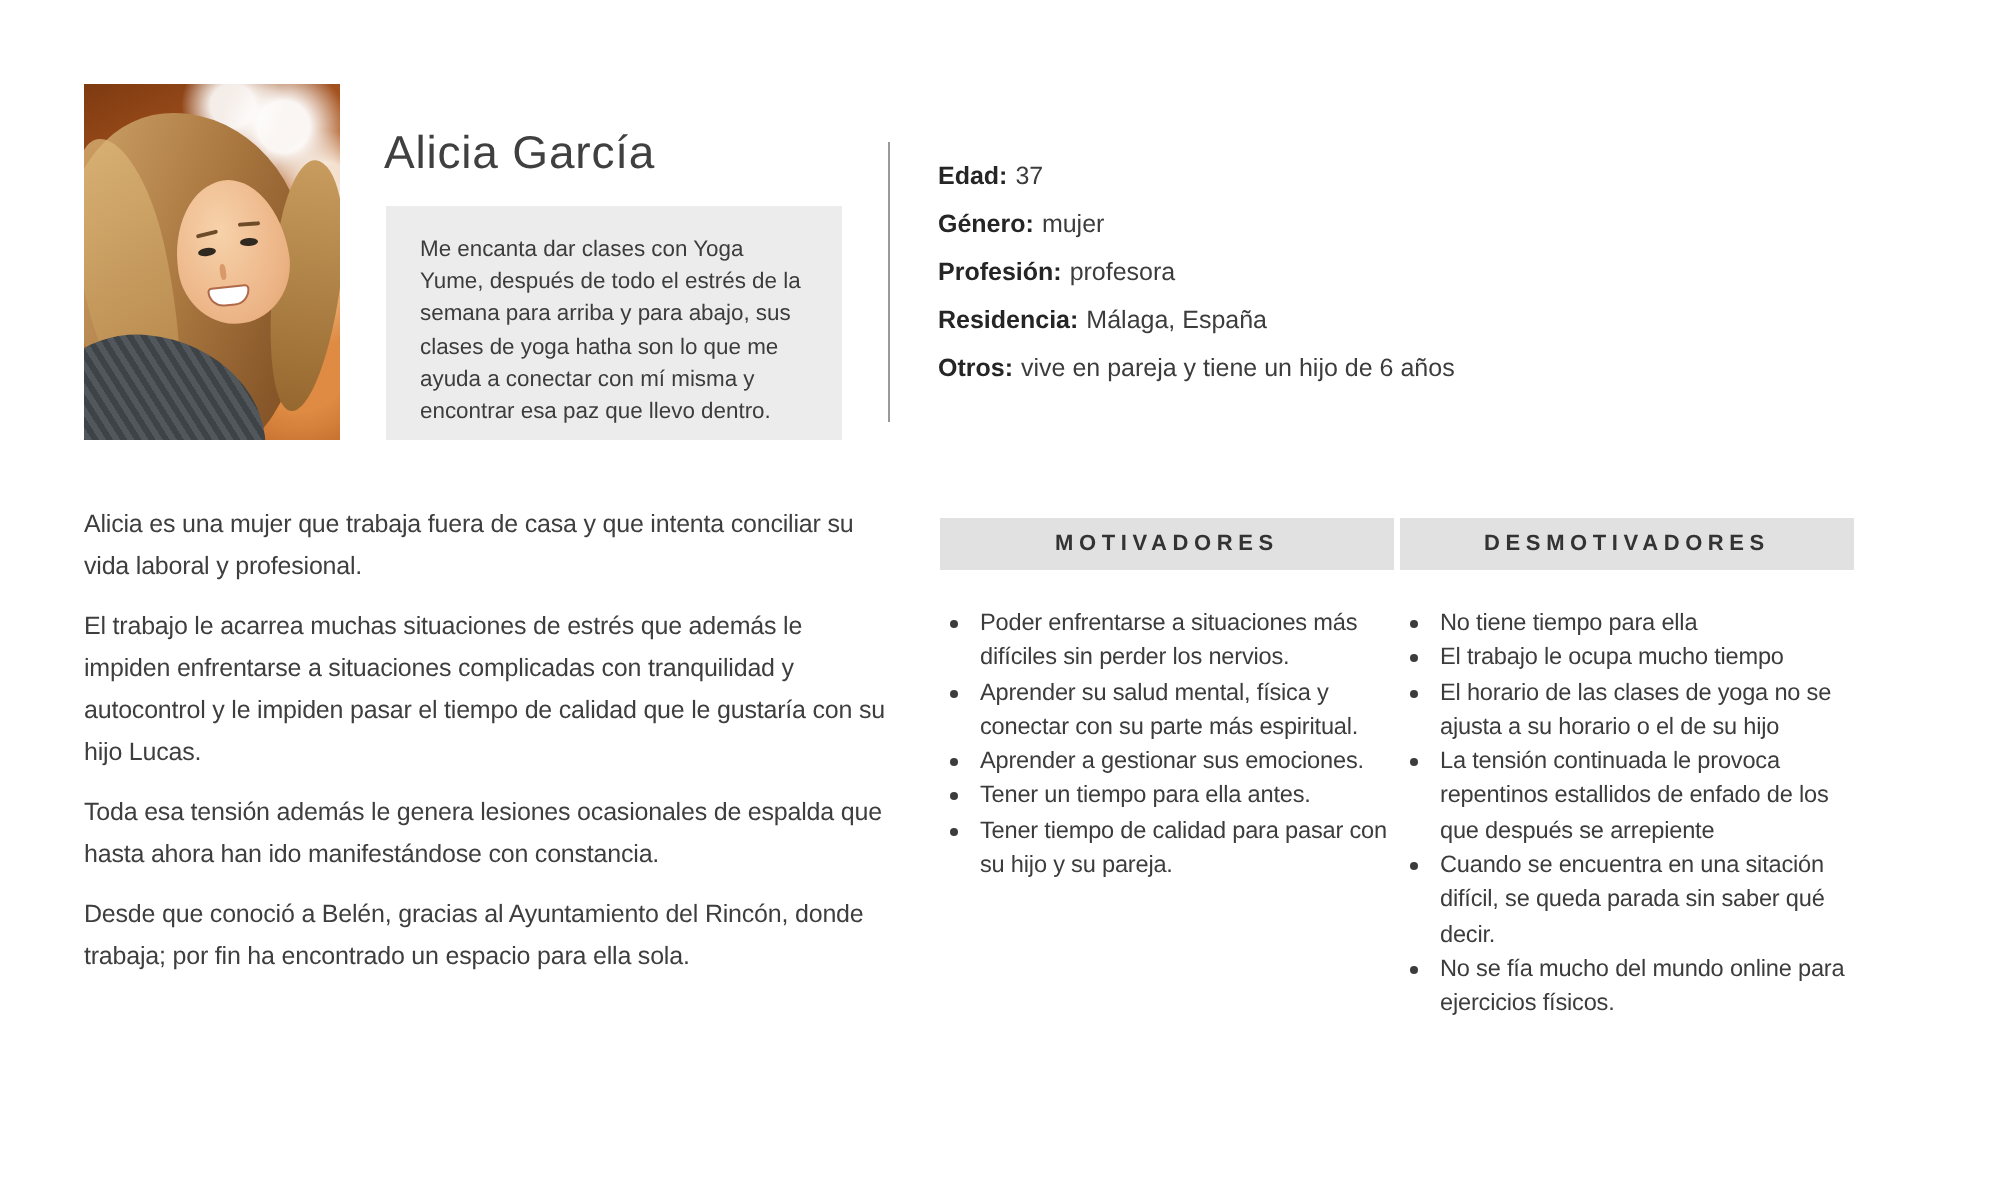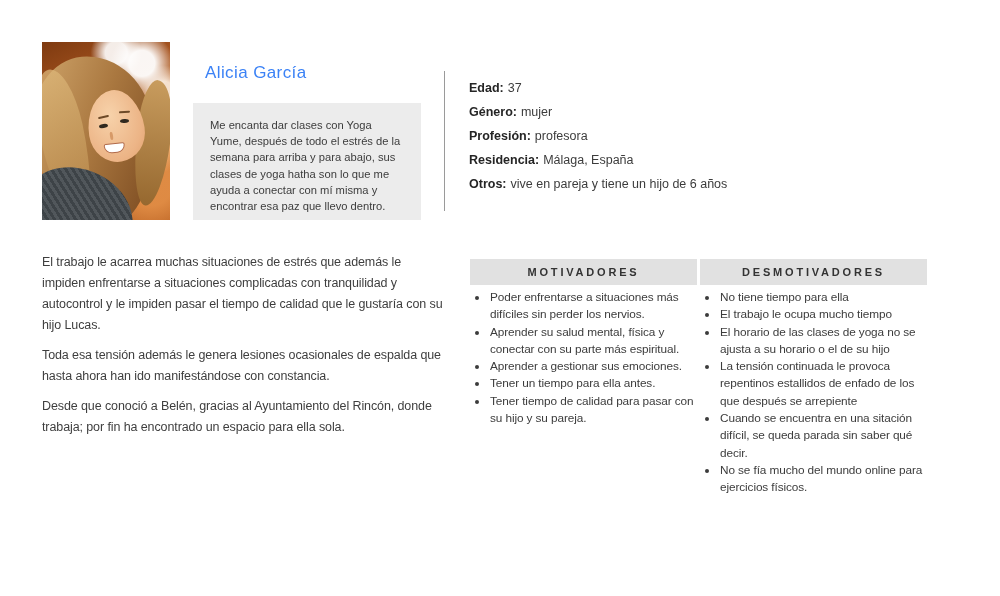--- a/index.html
+++ b/index.html
@@ -65,21 +65,21 @@
     background:#d79a68; border-radius:40%; transform:rotate(-8deg); }
   .smile {
     position:absolute; left:62px; top:101px; width:21px; height:10px;
     background:#ffffff; border:1px solid #b06a4a;
     border-radius:3px 3px 11px 11px; transform:rotate(-6deg);
   }
 
   
   .persona-name {
     position:absolute; left:192px; top:63px;
-    font-size:17px; font-weight:500; letter-spacing:.4px; color:#3b82f6;margin-left:13px;
+    font-size:23px; font-weight:500; letter-spacing:.4px; color:#404040;
   }
   .quote-box {
     position:absolute; left:193px; top:103px; width:228px; height:117px;
     background:#ececec; padding:14px 15px 0 17px;
     font-size:11.2px; line-height:16.2px; color:#3c3c3c;
   }
   .v-divider {
     position:absolute; left:444px; top:71px; width:1px; height:140px;
     background:#9a9a9a;
   }
@@ -93,21 +93,21 @@
 
   
   .col { position:absolute; top:259px; width:227px; }
   .col-motivators   { left:470px; }
   .col-demotivators { left:700px; }
   .col-header {
     width:227px; height:26px; background:#e1e1e1;
     display:flex; align-items:center; justify-content:center;
     font-size:11px; font-weight:700; letter-spacing:2.8px; color:#333333;
   }
-  .col ul { margin:4px 0 0 0; padding-left:19px; list-style:disc; }
+  .col ul { margin:18px 0 0 0; padding-left:19px; list-style:disc; }
   .col li {
     font-size:11.8px; line-height:17.3px; color:#3c3c3c;
     padding-left:1px; letter-spacing:-.1px;
   }
 </style>
 </head>
 <body>
 
 <div class="page">
 
@@ -143,20 +143,21 @@
     </div>
     <div class="detail-row">
       <span class="detail-label">Residencia:</span><span class="detail-value">Málaga, España</span>
     </div>
     <div class="detail-row">
       <span class="detail-label">Otros:</span><span class="detail-value">vive en pareja y tiene un hijo de 6 años</span>
     </div>
   </div>
 
   <div class="bio">
+    <p>Alicia es una mujer que trabaja fuera de casa y que intenta conciliar su vida laboral y profesional.</p>
     <p>El trabajo le acarrea muchas situaciones de estrés que además le impiden enfrentarse a situaciones complicadas con tranquilidad y autocontrol y le impiden pasar el tiempo de calidad que le gustaría con su hijo Lucas.</p>
     <p>Toda esa tensión además le genera lesiones ocasionales de espalda que hasta ahora han ido manifestándose con constancia.</p>
     <p>Desde que conoció a Belén, gracias al Ayuntamiento del Rincón, donde trabaja; por fin ha encontrado un espacio para ella sola.</p>
   </div>
 
   <div class="col col-motivators">
     <div class="col-header">MOTIVADORES</div>
     <ul>
       <li>Poder enfrentarse a situaciones más difíciles sin perder los nervios.</li>
       <li>Aprender su salud mental, física y conectar con su parte más espiritual.</li>

